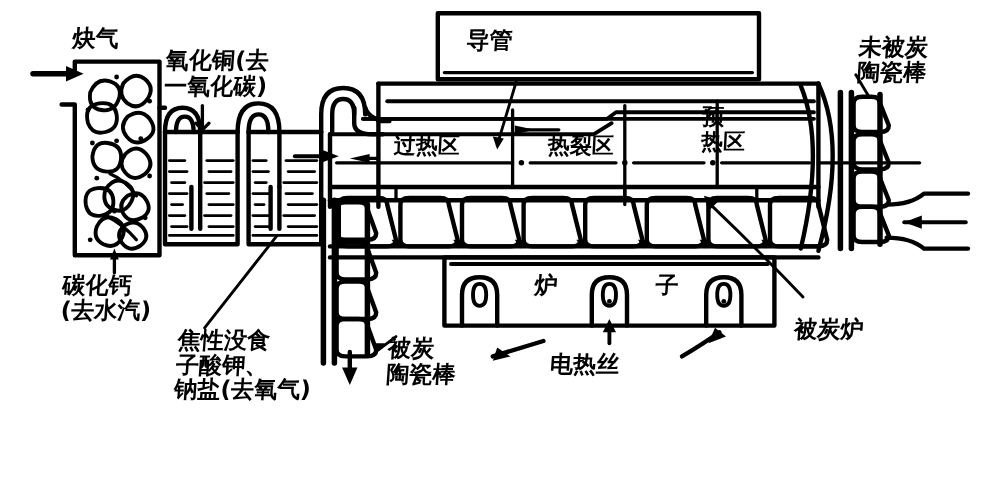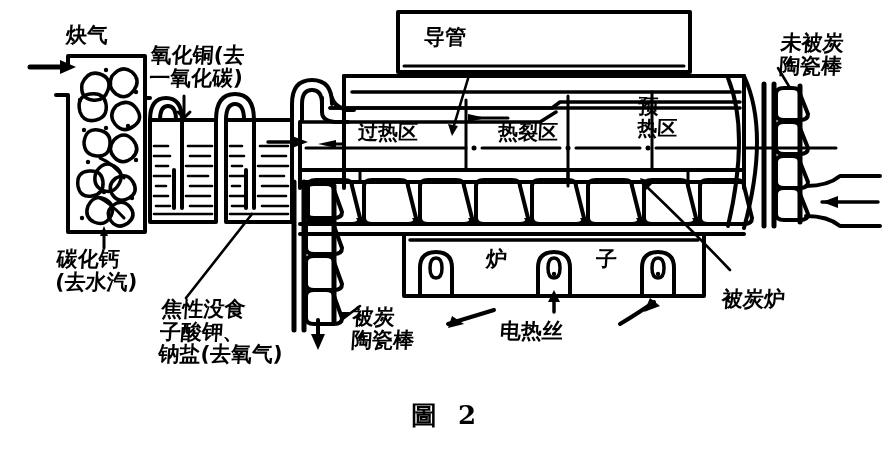--- a/index.html
+++ b/index.html
@@ -360,15 +360,14 @@
 陶瓷棒</div>
 
   <div class="lbl lbl-hand" style="left:722px; top:288px;">被炭炉</div>
 
   <div class="lbl lbl-hand" style="left:500px; top:320px;">电热丝</div>
 
   <div class="lbl lbl-hand" style="left:486px; top:248px;">炉</div>
 
   <div class="lbl lbl-hand" style="left:596px; top:248px;">子</div>
 
-  <div class="caption">圖  2</div>
 
 </div>
 
 </body></html>

